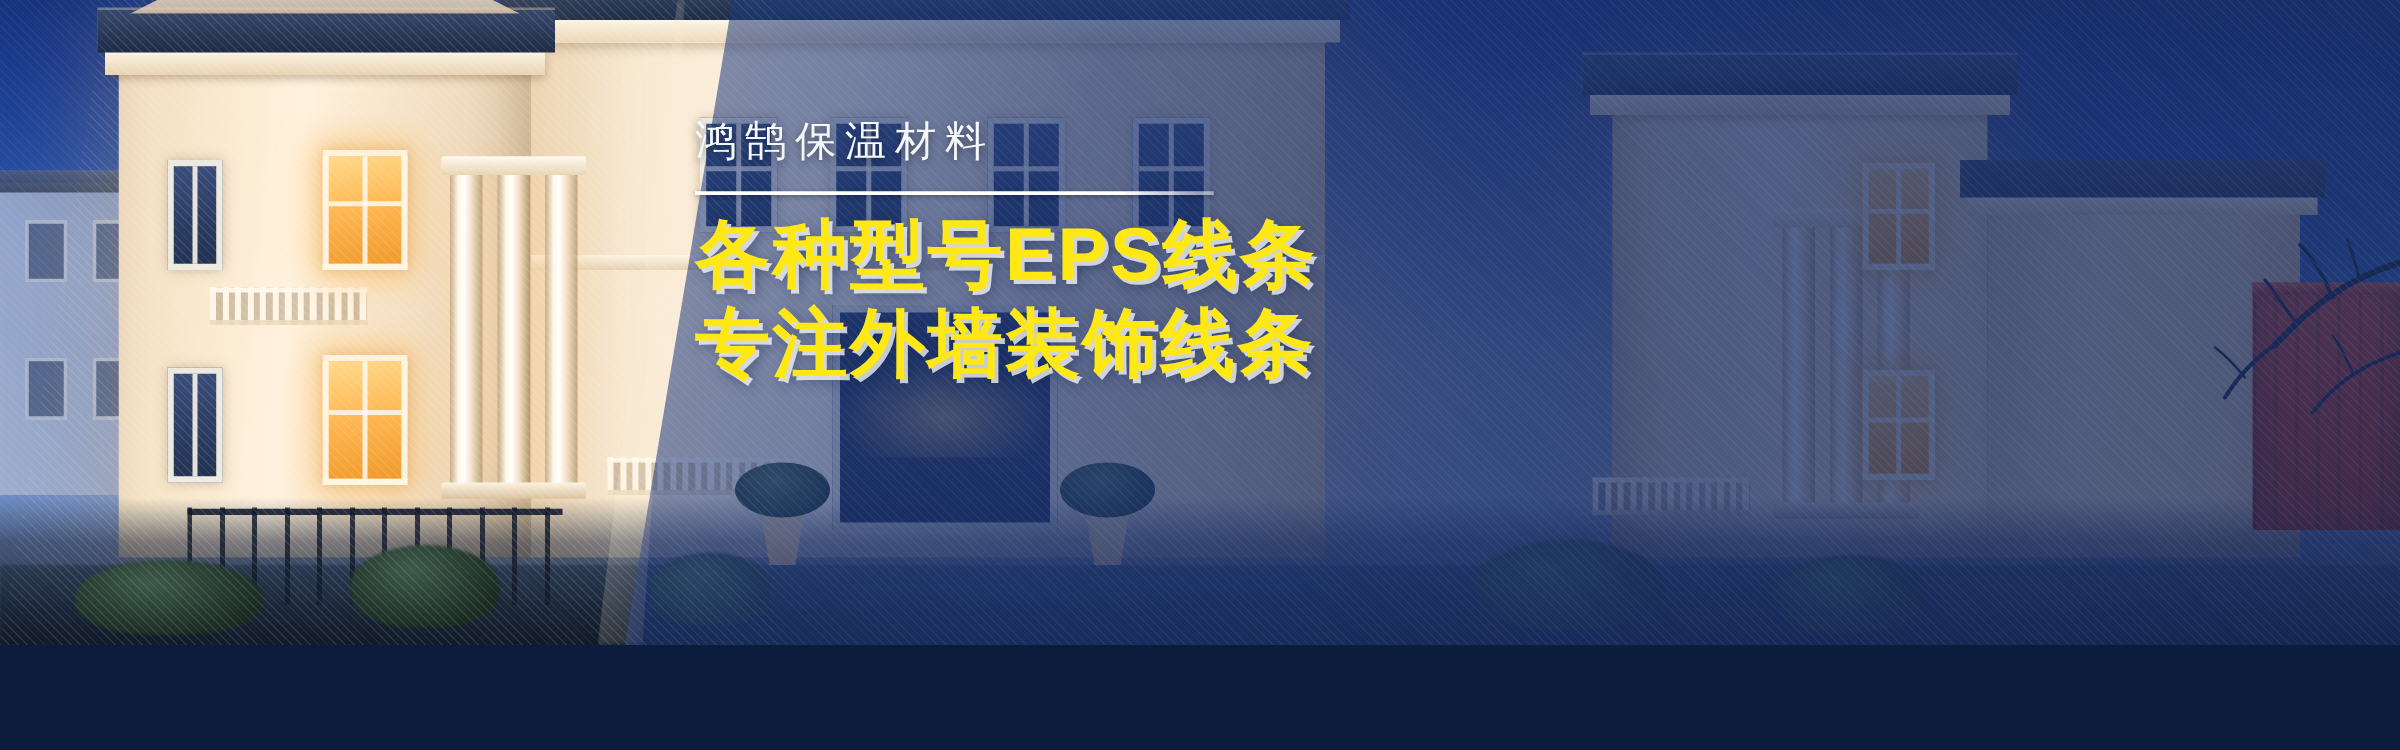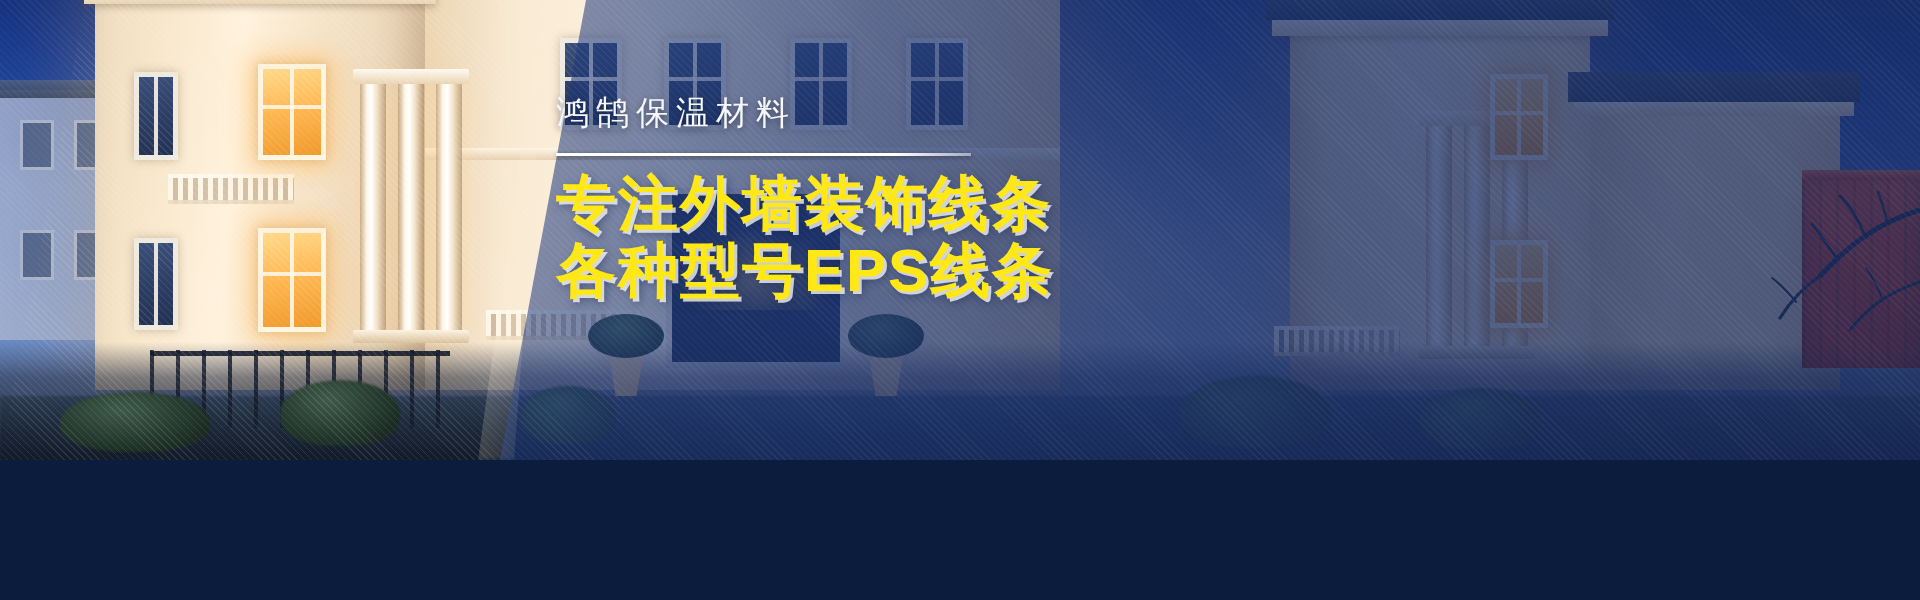--- a/index.html
+++ b/index.html
@@ -2,21 +2,21 @@
 <html lang="zh"><head>
 <meta charset="utf-8">
 <title>Banner</title>
 <style>
   * { margin:0; padding:0; box-sizing:border-box; }
   html,body { width:1920px; height:600px; overflow:hidden; background:#0b1c3d; }
   body { font-family:"Liberation Sans","DejaVu Sans",sans-serif; }
 
   #banner {
     position:relative;
-    width:1920px; height:460px;
+    width:1920px; height:516px;
     overflow:hidden;
   }
 
   
   .sky {
     position:absolute; inset:0;
     background:
       radial-gradient(ellipse 900px 420px at 49% 58%, rgba(255,214,150,0.38) 0%, rgba(255,190,120,0.14) 42%, rgba(255,170,110,0.0) 72%),
       radial-gradient(ellipse 1400px 560px at 50% 96%, rgba(120,150,205,0.45) 0%, rgba(60,90,165,0.12) 55%, rgba(0,0,0,0) 80%),
       linear-gradient(180deg,
@@ -490,17 +490,17 @@
 
   <div class="photo-hatch"></div>
 
   <div class="panel"></div>
   <div class="panel-hatch"></div>
   <div class="panel-edge"></div>
 
   <div class="textblock">
     <div class="brand">鸿鹄保温材料</div>
     <div class="divider"></div>
+    <div class="headline l1">各种型号EPS线条</div>
     <div class="headline l2">专注外墙装饰线条</div>
-    <div class="headline l1">各种型号EPS线条</div>
   </div>
 
 </div>
 
 </body></html>

